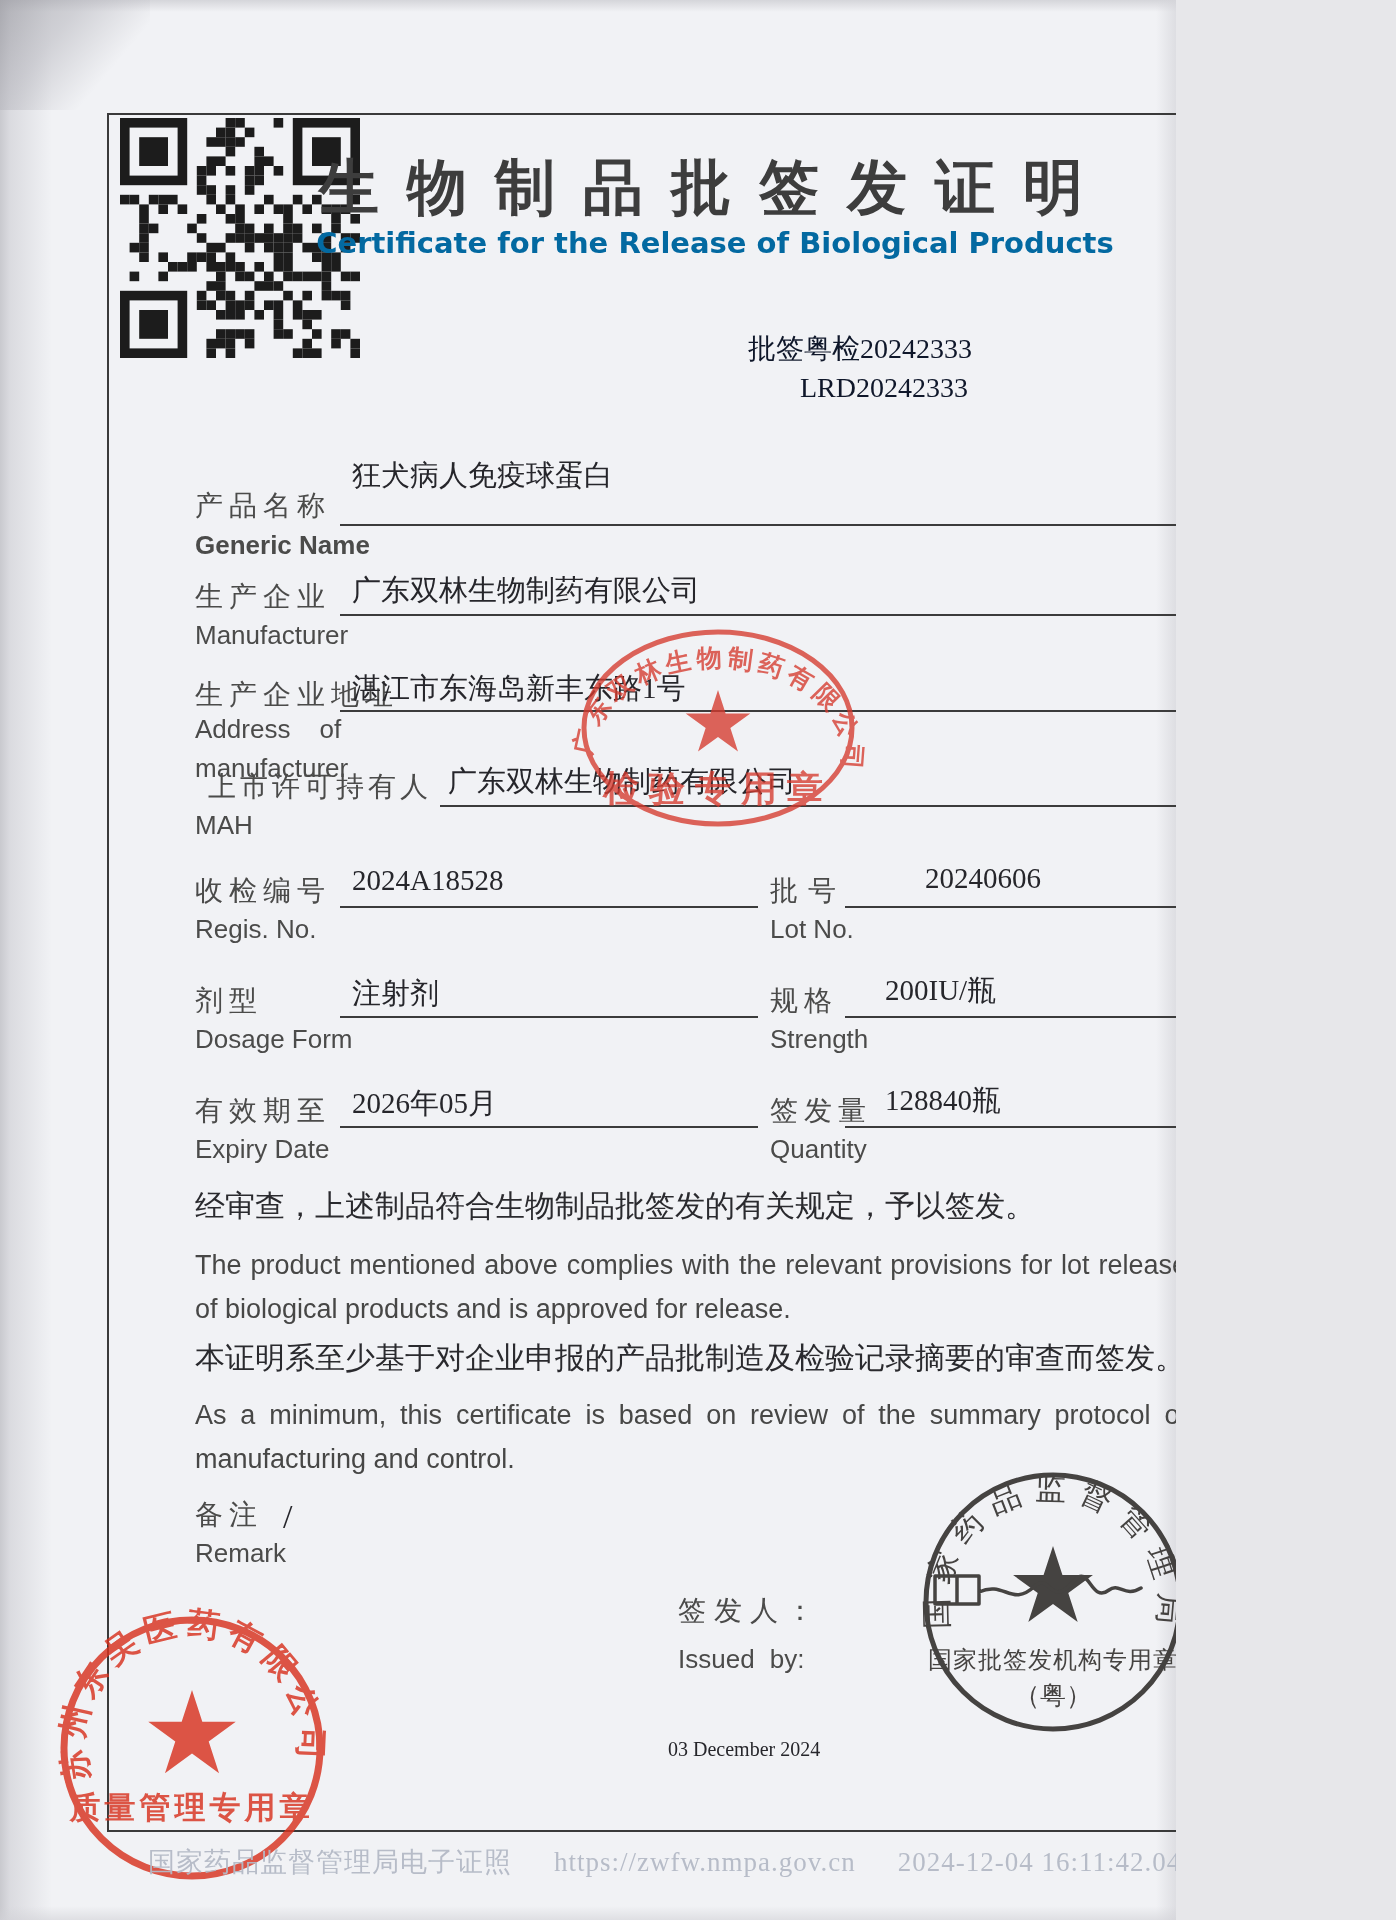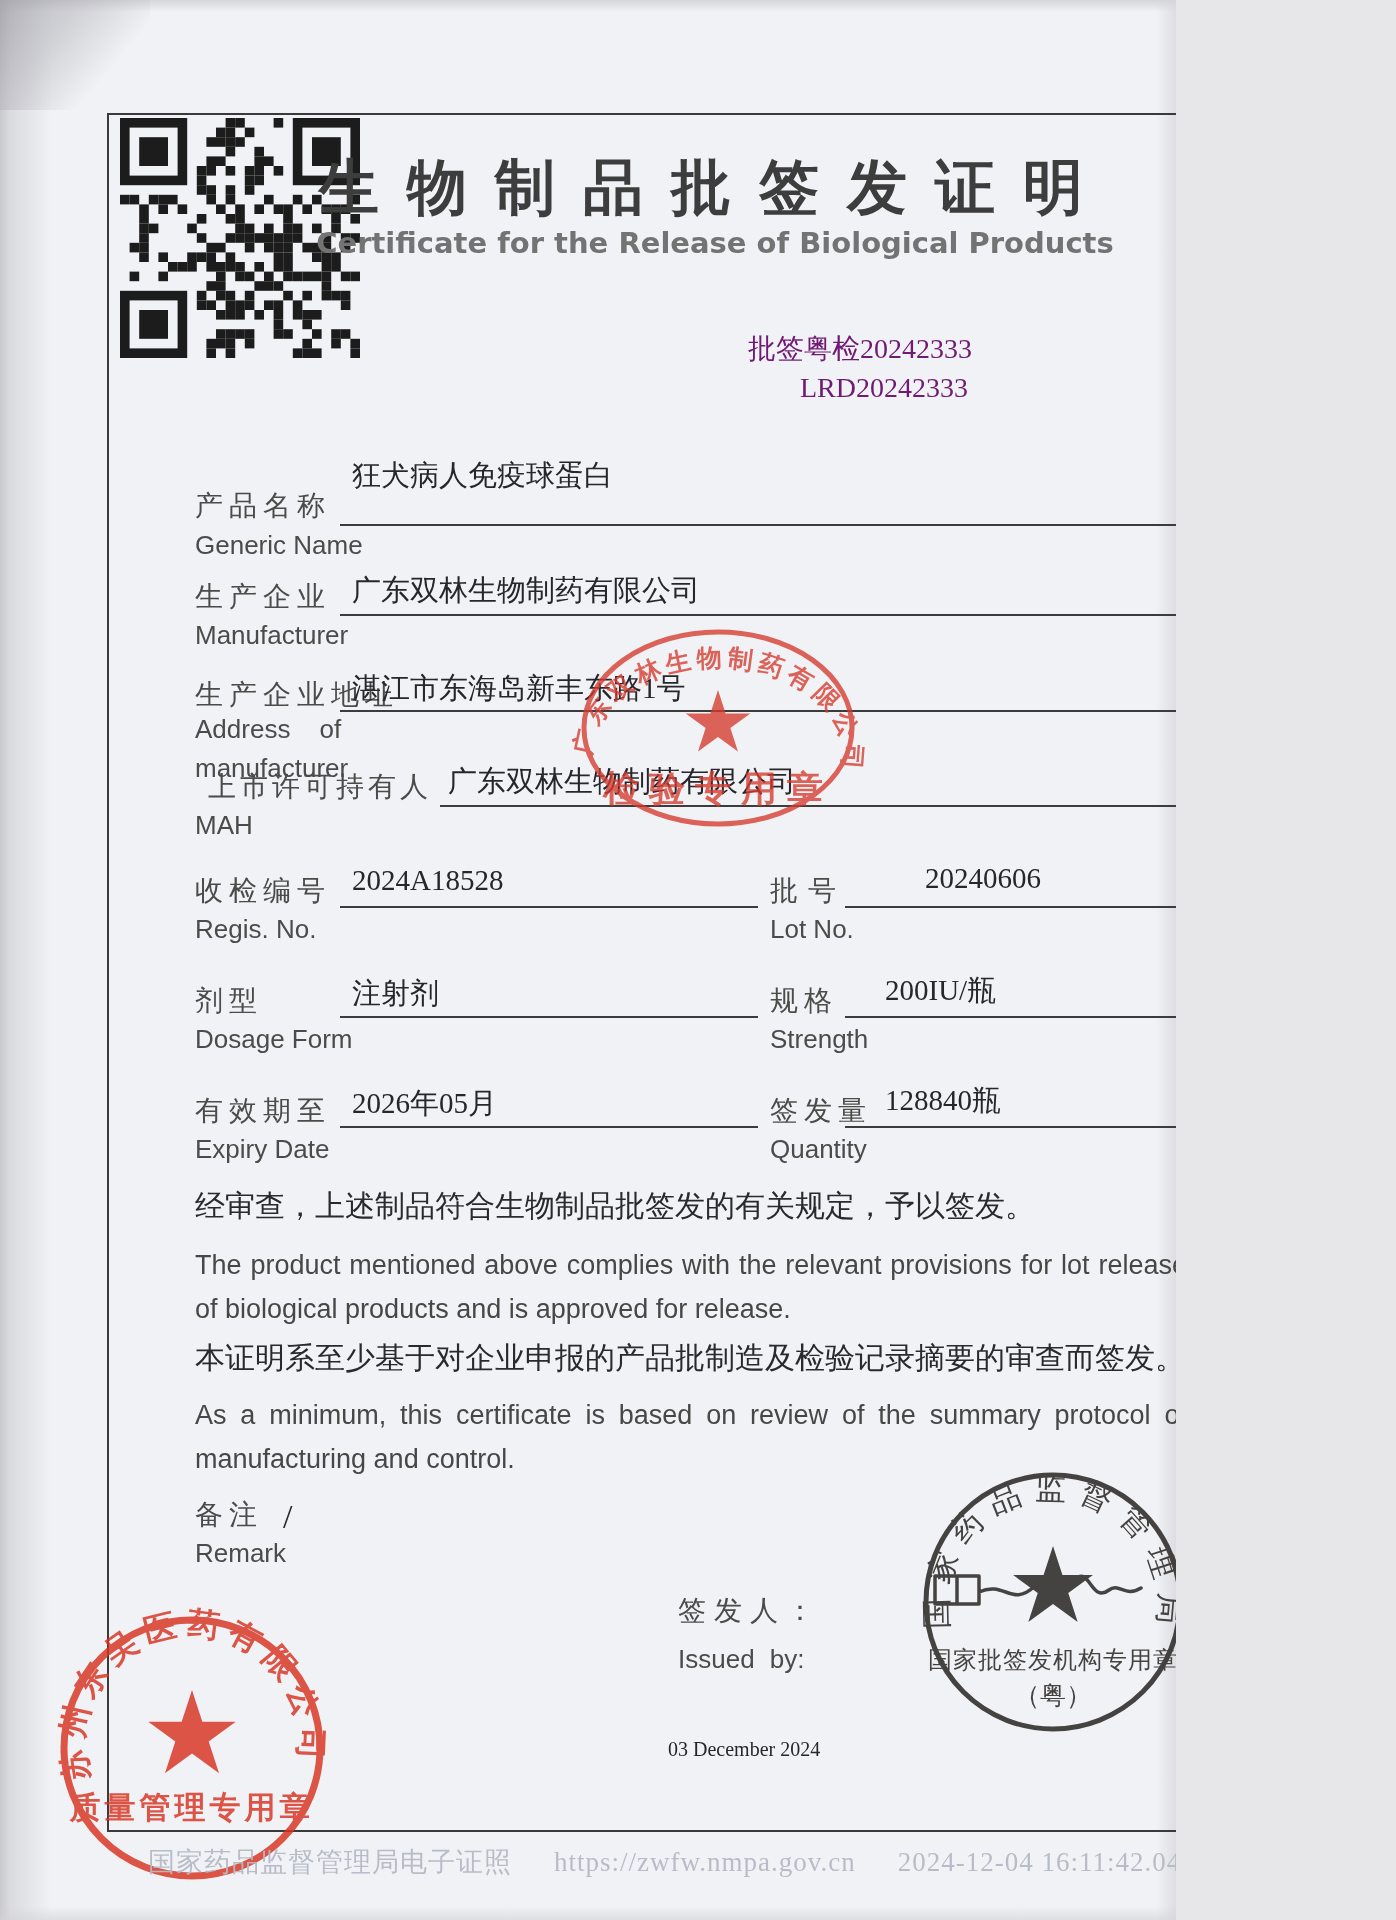--- a/index.html
+++ b/index.html
@@ -17,24 +17,24 @@
     background:linear-gradient(to left,#d5d5da,rgba(213,213,218,0));opacity:.7;}
   .edge-bottom{left:0;bottom:0;width:1396px;height:14px;
     background:linear-gradient(to top,#d2d2d7,rgba(210,210,215,0));opacity:.6;}
 
   .border-box{left:107px;top:113px;width:1211px;height:1715px;border:2px solid #3a3a3a;}
 
   .title-cn{left:240px;top:148px;width:950px;text-align:center;
     font-family:"DejaVu Sans",sans-serif;font-weight:bold;font-size:60px;
     letter-spacing:28px;color:#3d3d3d;white-space:nowrap;}
   .title-en{left:200px;top:226px;width:1030px;text-align:center;
-    font-family:"DejaVu Sans",sans-serif;font-weight:bold;font-size:29px;color:#737373;}
+    font-family:"DejaVu Sans",sans-serif;font-weight:bold;font-size:29px;color:#0369a1;}
 
   .serif{font-family:"Liberation Serif",serif;color:#26262b;}
-  .ref-line{font-family:"Liberation Serif",serif;color:#701a75;font-size:28px;margin-left:32px;}
+  .ref-line{font-family:"Liberation Serif",serif;color:#0f172a;font-size:28px;margin-left:32px;}
 
   .label-cn{font-size:28px;letter-spacing:6px;color:#4b4b4a;white-space:nowrap;}
   .label-en{font-size:26px;color:#4b4b4a;white-space:nowrap;}
   .value{font-size:29px;white-space:nowrap;}
   .rule{height:2px;background:#3c3c3c;}
 
   .para-cn{font-family:"Liberation Serif",serif;font-size:30px;color:#2a2a2e;white-space:nowrap;}
   .para-en{font-size:27px;color:#474746;text-align:justify;line-height:1.62;}
 
   .stamp{pointer-events:none;}
@@ -257,21 +257,21 @@
 
   <div class="abs title-cn">生物制品批签发证明</div>
   <div class="abs title-en">Certificate for the Release of Biological Products</div>
 
   <div class="abs ref-line" style="top:330px;right:204px;">批签粤检20242333</div>
   <div class="abs ref-line" style="top:372px;right:208px;">LRD20242333</div>
 
   <div class="abs label-cn" style="left:195px;top:487px;">产品名称</div>
   <div class="abs value serif" style="left:352px;top:456px;">狂犬病人免疫球蛋白</div>
   <div class="abs rule" style="left:340px;top:524px;width:845px;"></div>
-  <div class="abs label-en" style="left:195px;top:530px;">Generic Name</div>
+  <div class="abs label-en" style="left:195px;top:530px;font-weight:bold;">Generic Name</div>
 
   <div class="abs label-cn" style="left:195px;top:578px;">生产企业</div>
   <div class="abs value serif" style="left:352px;top:571px;">广东双林生物制药有限公司</div>
   <div class="abs rule" style="left:340px;top:614px;width:845px;"></div>
   <div class="abs label-en" style="left:195px;top:620px;">Manufacturer</div>
 
   <div class="abs label-cn" style="left:195px;top:676px;">生产企业地址</div>
   <div class="abs value serif" style="left:352px;top:669px;">湛江市东海岛新丰东路1号</div>
   <div class="abs rule" style="left:340px;top:710px;width:845px;"></div>
   <div class="abs label-en" style="left:195px;top:714px;word-spacing:22px;">Address of</div>

